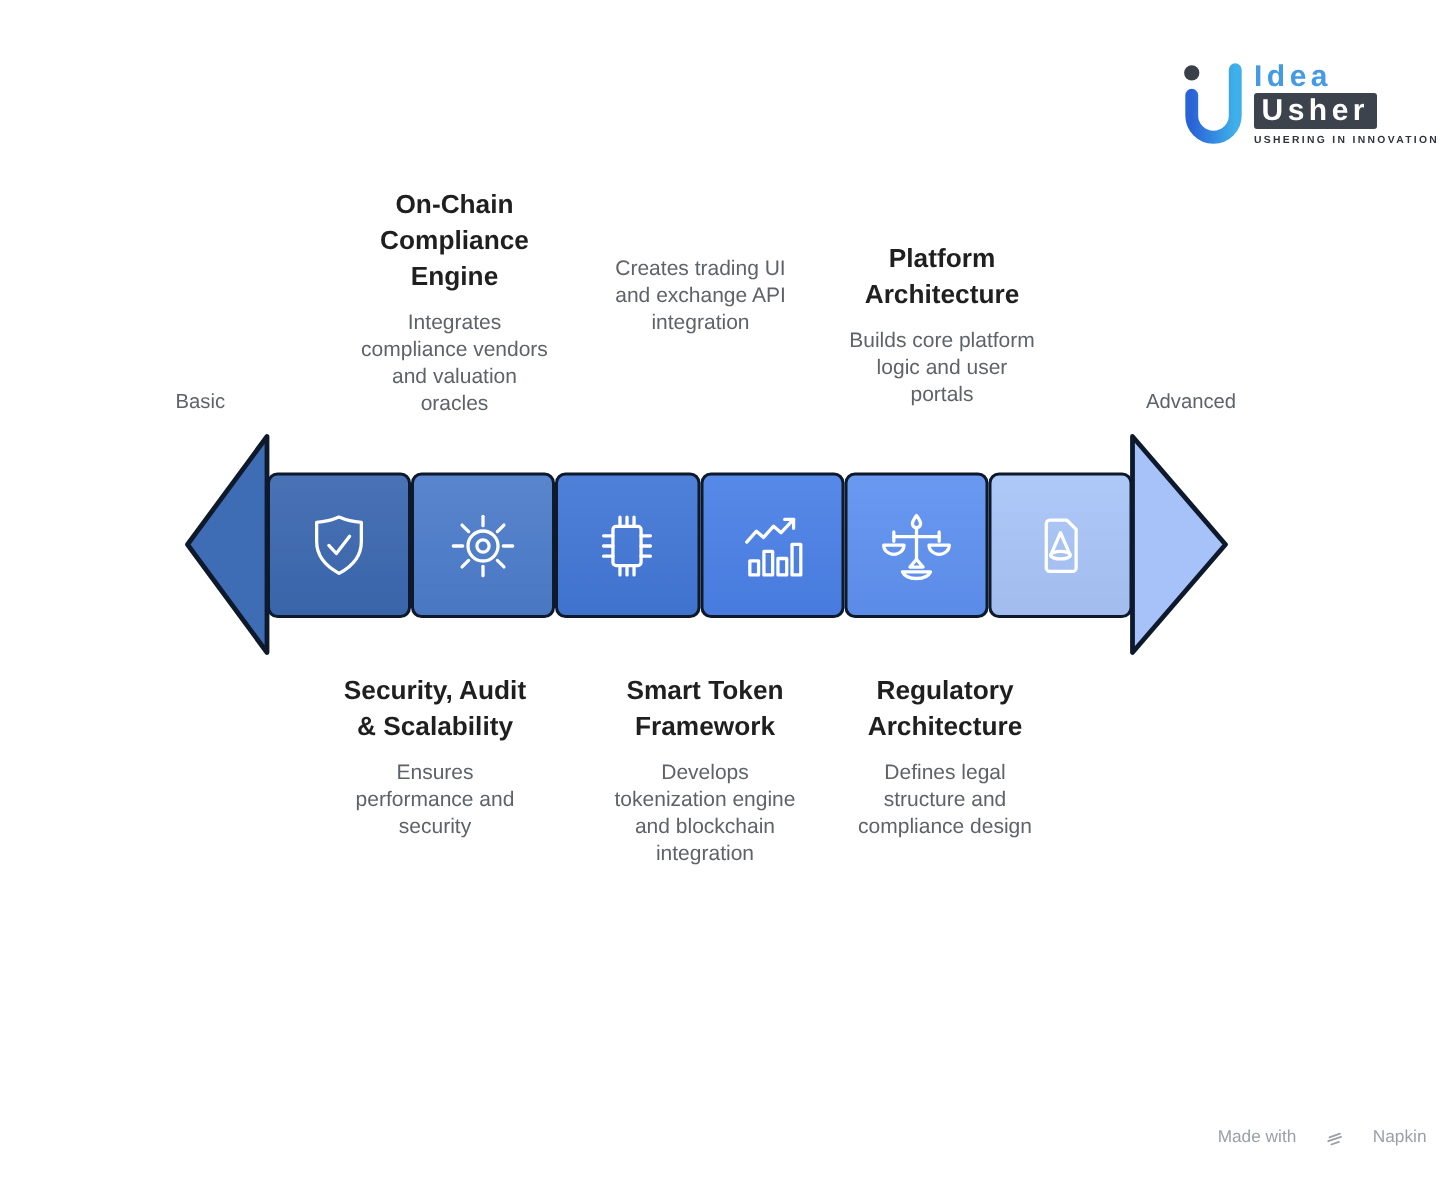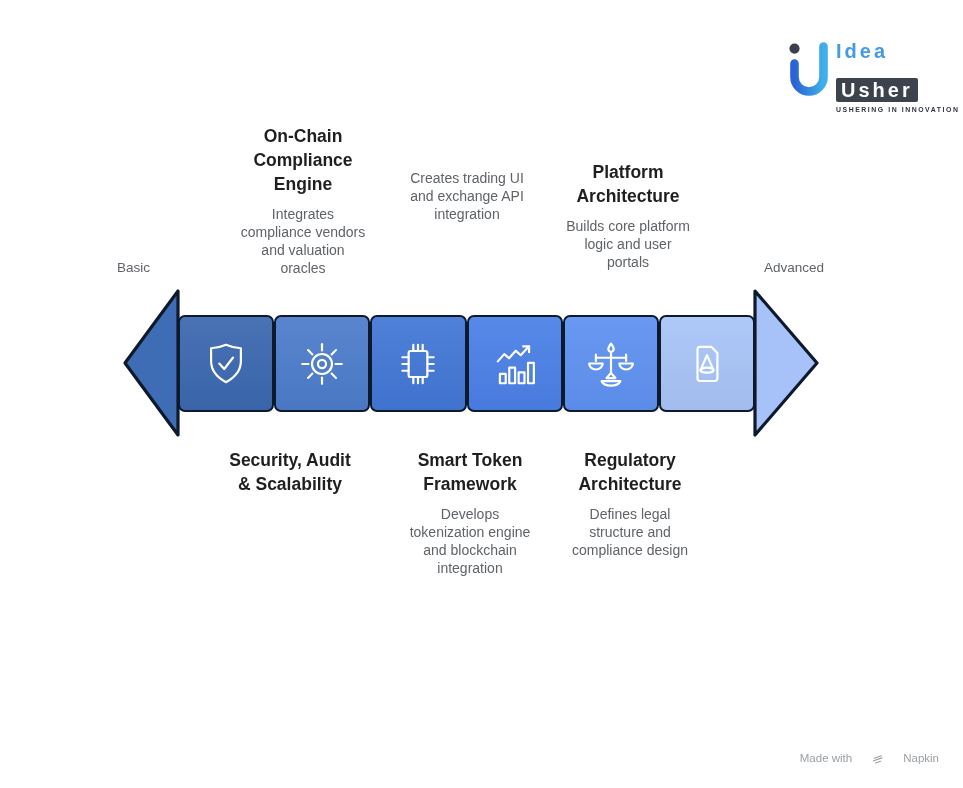--- a/index.html
+++ b/index.html
@@ -12,21 +12,21 @@
   html,body{width:963px;height:788px;}
   body{
     position:relative;background:#ffffff;overflow:hidden;
     font-family:"Liberation Sans",sans-serif;
   }
   
   .logo{position:absolute;left:785px;top:40px;display:flex;align-items:flex-start;}
   .logo-text{margin-left:3px;display:flex;flex-direction:column;align-items:flex-start;}
   .brand-top{font-size:20px;font-weight:700;letter-spacing:3px;color:#459ae4;line-height:22px;}
   .brand-bottom{font-size:20px;font-weight:700;letter-spacing:3px;color:#ffffff;background:#3d434c;
-    line-height:24px;padding:0 5px;border-radius:2px;margin-top:16px;}
+    line-height:24px;padding:0 5px;border-radius:2px;margin-top:0;}
   .tagline{font-size:6.9px;font-weight:700;letter-spacing:1.55px;color:#2f343c;margin-top:4px;white-space:nowrap;}
   
   .axis-label{position:absolute;font-size:13.5px;color:var(--desc);}
   .axis-left{left:117px;top:260px;}
   .axis-right{left:764px;top:260px;}
   
   .arrow-heads{position:absolute;left:120px;top:286px;}
   .steps-row{position:absolute;left:178px;top:315px;display:flex;height:97px;}
   .step-box{
     width:96.2px;height:97px;border:2.4px solid var(--outline);border-radius:7px;
@@ -38,21 +38,21 @@
   .feature-label{position:absolute;width:180px;text-align:center;}
   .label-title{font-size:17.5px;font-weight:700;color:var(--title);line-height:24px;white-space:pre-line;}
   .label-desc{font-size:14px;color:var(--desc);line-height:18px;white-space:pre-line;margin-top:9px;}
   .tl-0{left:213px;top:124px;text-align:center;}
   .tl-1{left:377px;top:160px;}
   .tl-2{left:538px;top:160px;}
   .bl-0{left:200px;top:448px;}
   .bl-1{left:380px;top:448px;}
   .bl-2{left:540px;top:448px;}
   
-  .made-with{position:absolute;right:24px;top:752px;display:flex;align-items:center;gap:20px;
+  .made-with{position:absolute;right:12px;top:752px;display:flex;align-items:center;gap:20px;
     font-size:11.5px;color:#9aa0a6;}
 </style>
 </head>
 <body>
 
 <div class="logo">
   <svg width="48" height="56" viewBox="0 0 48 56">
     <defs>
       <linearGradient id="ug" x1="0" y1="0" x2="1" y2="0">
         <stop offset="0" stop-color="#2a63d6"></stop>
@@ -163,20 +163,23 @@
   <div class="label-title">Platform
 Architecture</div>
   <div class="label-desc">Builds core platform
 logic and user
 portals</div>
 </div>
 
 <div class="feature-label bl-0">
   <div class="label-title">Security, Audit
 &amp; Scalability</div>
+  <div class="label-desc">Ensures
+performance and
+security</div>
 </div>
 <div class="feature-label bl-1">
   <div class="label-title">Smart Token
 Framework</div>
   <div class="label-desc">Develops
 tokenization engine
 and blockchain
 integration</div>
 </div>
 <div class="feature-label bl-2">

